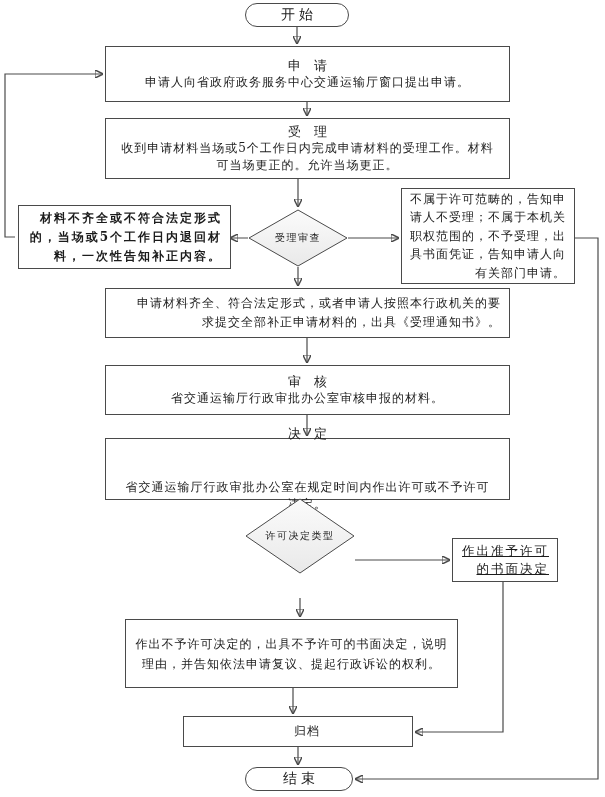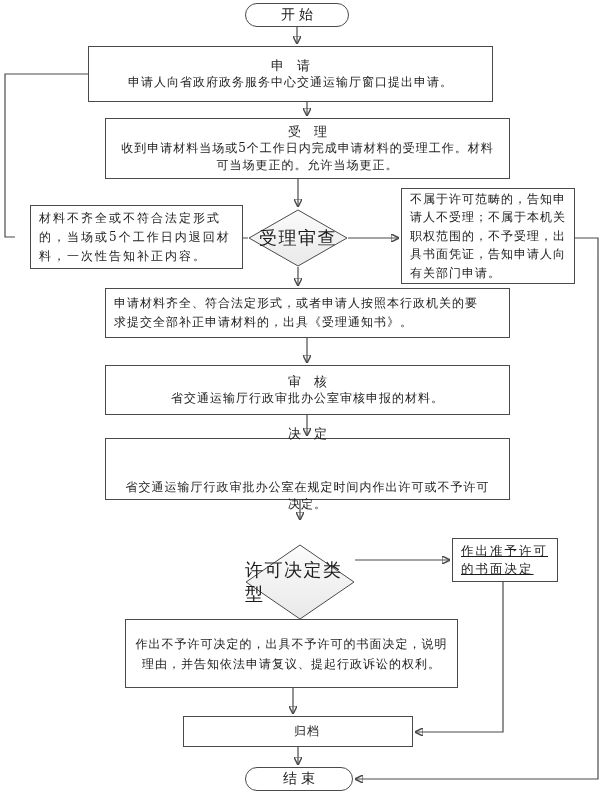--- a/index.html
+++ b/index.html
@@ -20,24 +20,24 @@
     font-size:14px;letter-spacing:4px;text-indent:4px;
   }
   .box-title{
     text-align:center;font-size:13px;line-height:17px;white-space:pre-line;
   }
   .box-body{
     white-space:pre-line;font-size:12px;letter-spacing:1px;line-height:17px;
   }
   .t-center{text-align:center;}
   .t-left{text-align:left;}
-  .pad{padding:12px 8px;}
+  .pad{padding:12px 8px;text-align:right;}
   .diamond{display:flex;align-items:center;justify-content:center;}
   .diamond svg{position:absolute;left:0;top:0;width:100%;height:100%;}
-  .diamond span{position:relative;z-index:2;font-size:18px;letter-spacing:1.5px;}
+  .diamond span{position:relative;z-index:2;font-size:10px;letter-spacing:1.5px;text-align:center;}
   .leftbox .box-body{font-size:12px;letter-spacing:2px;line-height:19px;}
   .rightbox .box-body{font-size:12px;letter-spacing:1px;line-height:18.6px;}
   .notice .box-body{line-height:19px;}
   .deny .box-body{line-height:20px;}
   .approve .box-body{font-size:12.5px;letter-spacing:2px;line-height:18px;text-decoration:underline;}
   .archive{align-items:center;font-size:13px;letter-spacing:2px;padding-left:18px;}
 </style>
 </head>
 <body>
 
@@ -68,39 +68,39 @@
     <path d="M298,747 L298,764" marker-end="url(#arrow)"></path>
     <path d="M503,582 L503,732 L416,732" marker-end="url(#arrow)"></path>
     <path d="M575,238 L598,238 L598,779 L356,779" marker-end="url(#arrow)"></path>
     <path d="M15,237 L5,237 L5,74 L102,74" marker-end="url(#arrow)"></path>
   </svg>
 
   <div class="node oval" style="left:245px;top:3px;width:104px;height:24px;">
     <span>开始</span>
   </div>
 
-  <div class="node box" style="left:88px;top:46px;width:405px;height:56px;">
+  <div class="node box" style="left:105px;top:46px;width:405px;height:56px;">
     <div class="box-title">申　请</div>
     <div class="box-body t-center">申请人向省政府政务服务中心交通运输厅窗口提出申请。</div>
   </div>
 
   <div class="node box" style="left:105px;top:118px;width:405px;height:61px;">
     <div class="box-title">受　理</div>
     <div class="box-body t-center">收到申请材料当场或5个工作日内完成申请材料的受理工作。材料
 可当场更正的。允许当场更正。</div>
   </div>
 
   <div class="node diamond" style="left:248px;top:209px;width:100px;height:58px;">
     <svg viewBox="0 0 100 58">
       <polygon points="50,1 99,29 50,57 1,29" fill="url(#diamondFill)" stroke="#4a4a4a" stroke-width="1"></polygon>
     </svg>
     <span>受理审查</span>
   </div>
 
-  <div class="node box leftbox" style="left:30px;top:205px;width:213px;height:64px;">
+  <div class="node box leftbox" style="left:18px;top:205px;width:213px;height:64px;font-weight:bold;">
     <div class="box-body t-left pad">材料不齐全或不符合法定形式
 的，当场或5个工作日内退回材
 料，一次性告知补正内容。</div>
   </div>
 
   <div class="node box rightbox" style="left:401px;top:188px;width:174px;height:96px;">
     <div class="box-body t-left pad">不属于许可范畴的，告知申
 请人不受理；不属于本机关
 职权范围的，不予受理，出
 具书面凭证，告知申请人向
@@ -116,21 +116,21 @@
     <div class="box-title">审　核</div>
     <div class="box-body t-center">省交通运输厅行政审批办公室审核申报的材料。</div>
   </div>
 
   <div class="node box" style="left:105px;top:438px;width:405px;height:62px;gap:37px;">
     <div class="box-title">决　定</div>
     <div class="box-body t-center">省交通运输厅行政审批办公室在规定时间内作出许可或不予许可
 决定。</div>
   </div>
 
-  <div class="node diamond" style="left:245px;top:544px;width:110px;height:76px;">
+  <div class="node diamond" style="left:245px;top:498px;width:110px;height:76px;">
     <svg viewBox="0 0 110 76">
       <polygon points="55,1 109,38 55,75 1,38" fill="url(#diamondFill)" stroke="#4a4a4a" stroke-width="1"></polygon>
     </svg>
     <span>许可决定类型</span>
   </div>
 
   <div class="node box approve" style="left:452px;top:538px;width:106px;height:44px;">
     <div class="box-body t-left pad">作出准予许可
 的书面决定</div>
   </div>

